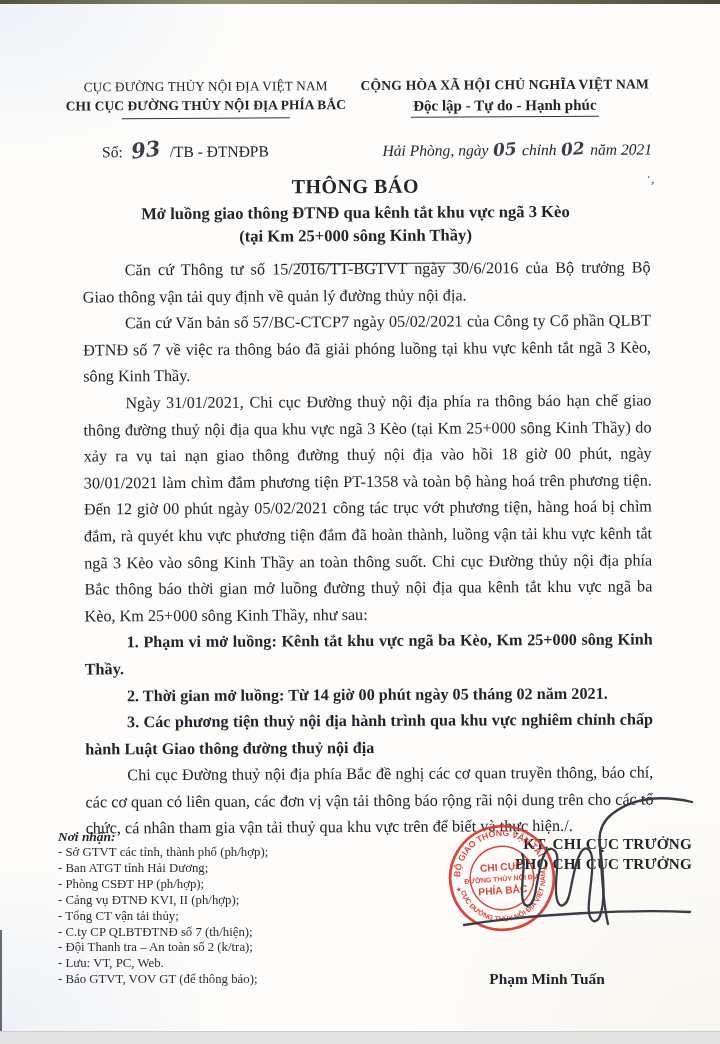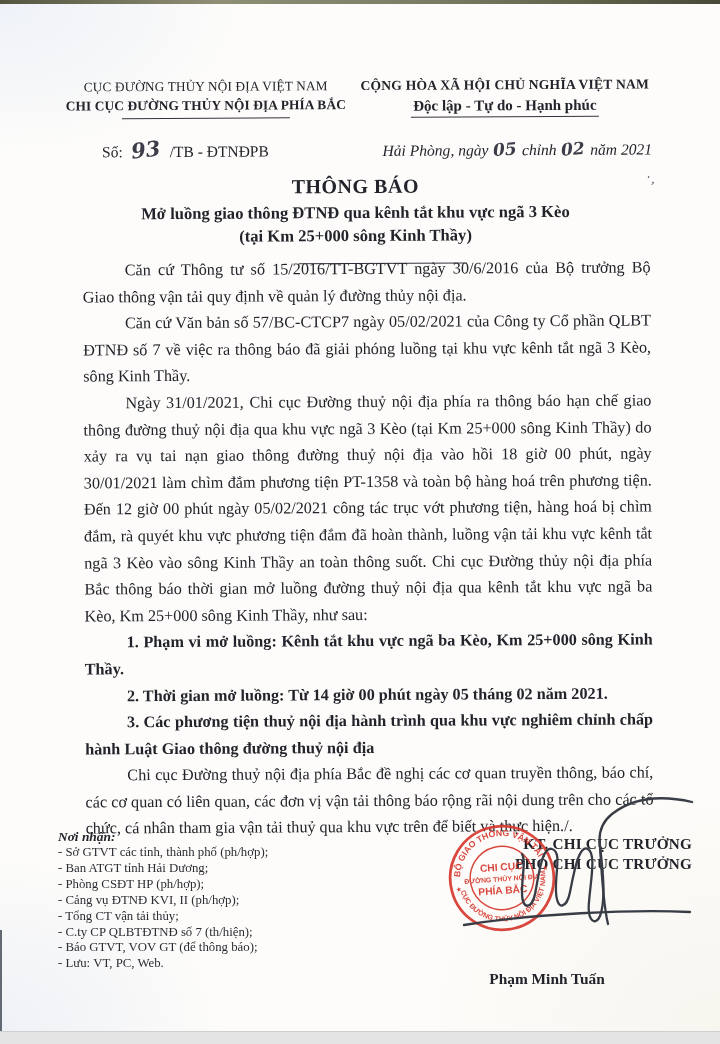--- a/index.html
+++ b/index.html
@@ -123,22 +123,23 @@
   <div class="recipients">
     <div class="rcpt-label">Nơi nhận:</div>
     <div>
 
         <div class="rcpt">- Sở GTVT các tỉnh, thành phố (ph/hợp);</div>
         <div class="rcpt">- Ban ATGT tỉnh Hải Dương;</div>
         <div class="rcpt">- Phòng CSĐT HP (ph/hợp);</div>
         <div class="rcpt">- Cảng vụ ĐTNĐ KVI, II (ph/hợp);</div>
         <div class="rcpt">- Tổng CT vận tải thủy;</div>
         <div class="rcpt">- C.ty CP QLBTĐTNĐ số 7 (th/hiện);</div>
+        <div class="rcpt">- Đội Thanh tra – An toàn số 2 (k/tra);</div>
+        <div class="rcpt">- Lưu: VT, PC, Web.</div>
         <div class="rcpt">- Báo GTVT, VOV GT (để thông báo);</div>
-        <div class="rcpt">- Lưu: VT, PC, Web.</div>
       </div>
   </div>
 
   <div class="signblock">
     <div class="sg1">KT. CHI CỤC TRƯỞNG</div>
     <div class="sg2">PHÓ CHI CỤC TRƯỞNG</div>
   </div>
 
   <svg class="stamp" viewBox="0 0 120 120">
     <g transform="rotate(-14 60 60)" fill="none" stroke="#d6382e">

